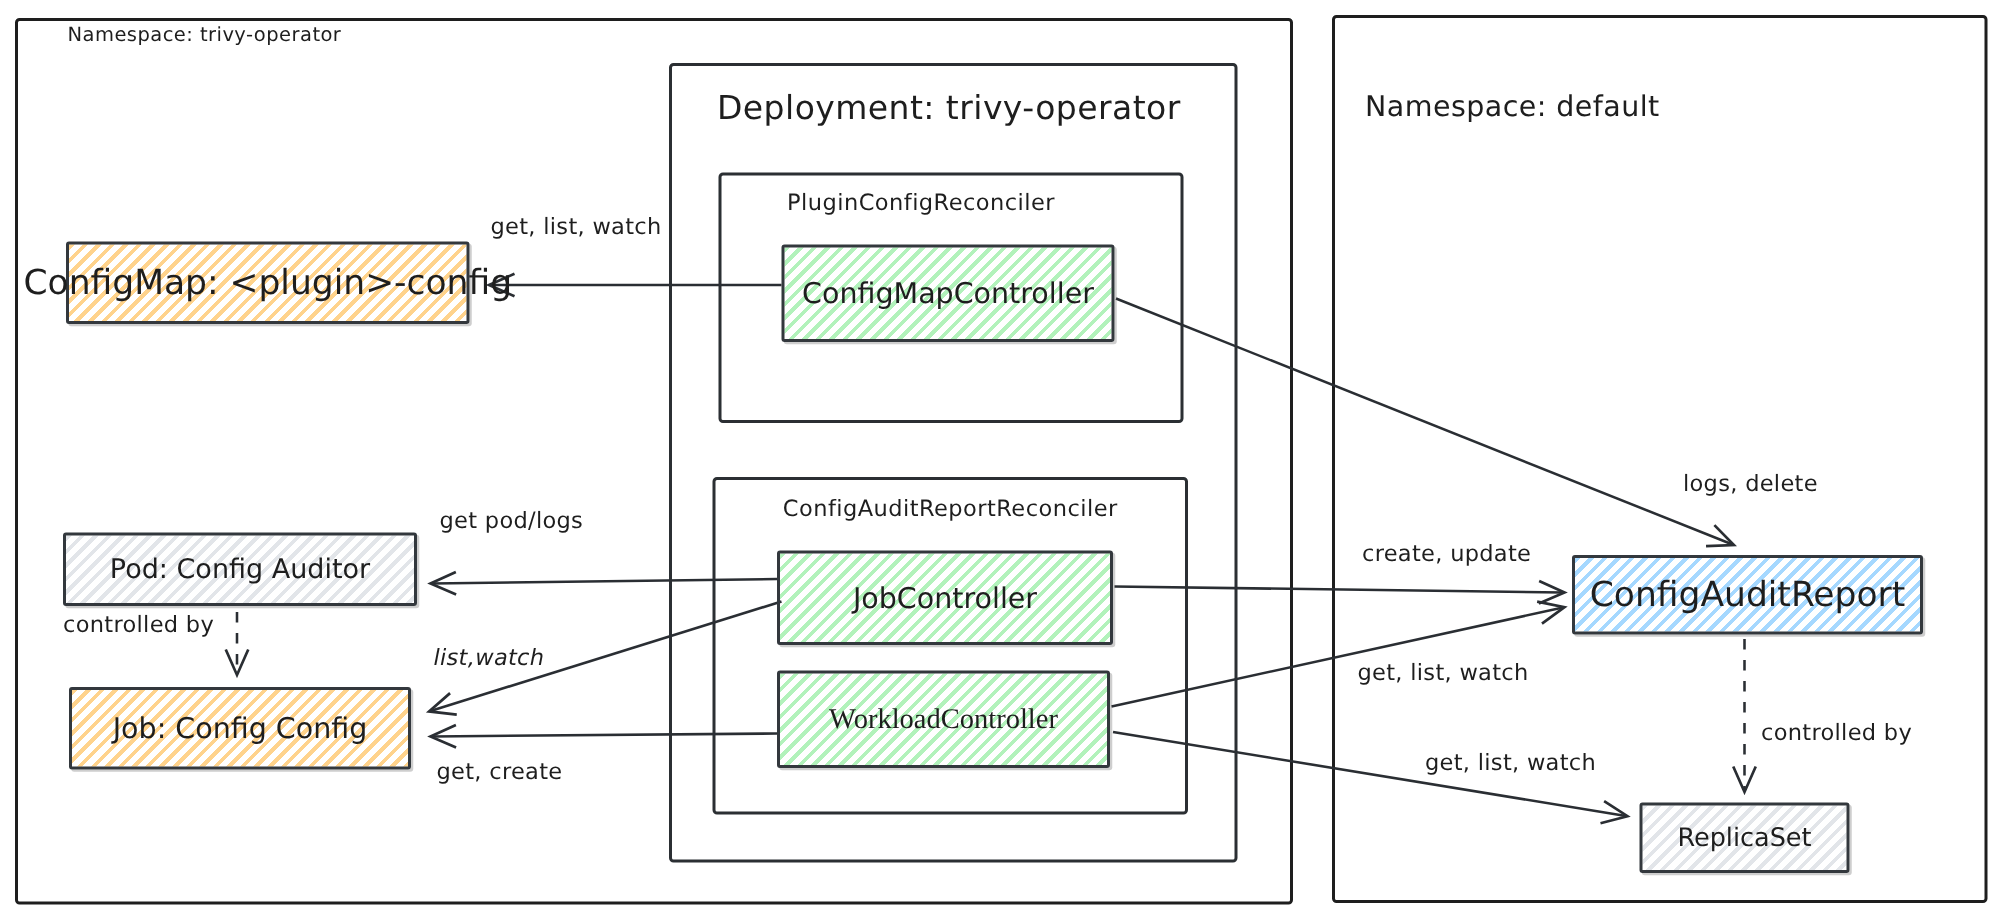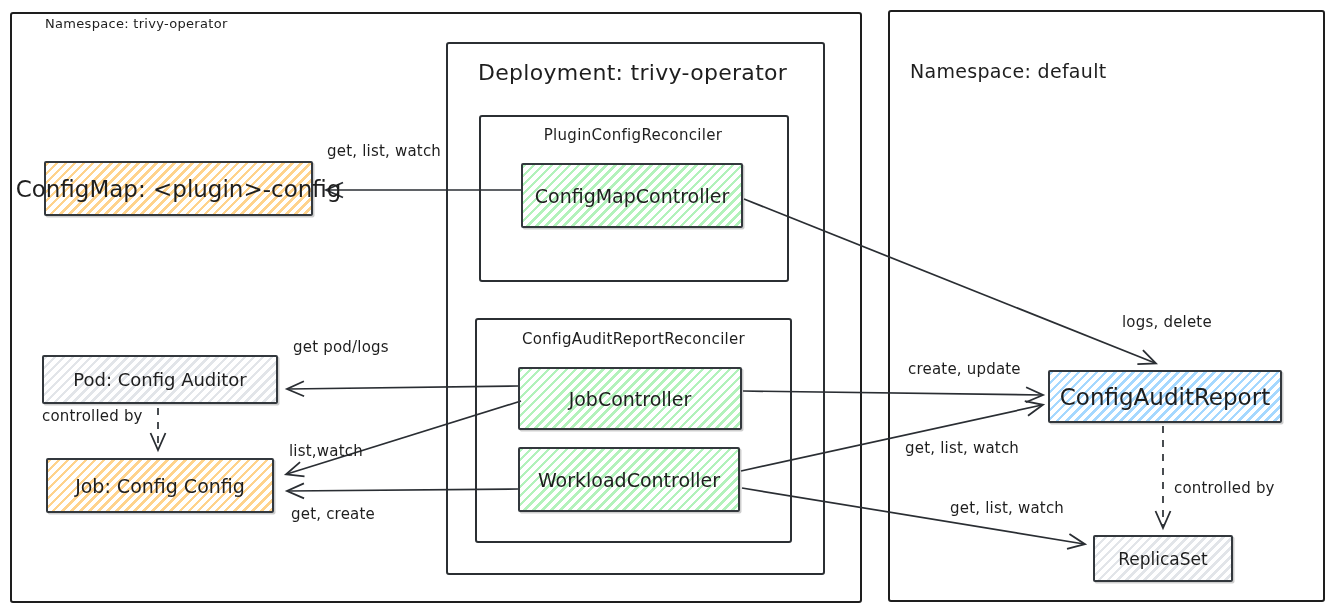--- a/index.html
+++ b/index.html
@@ -29,21 +29,21 @@
 <div class="canvas">
 
   <div class="container-box" style="left:10px; top:12px; width:852px; height:591px;"></div>
   <div class="container-box inner-box" style="left:446px; top:42px; width:379px; height:533px;"></div>
   <div class="container-box inner-box" style="left:479px; top:115px; width:310px; height:167px;"></div>
   <div class="container-box inner-box" style="left:475px; top:318px; width:317px; height:225px;"></div>
   <div class="container-box" style="left:888px; top:10px; width:437px; height:592px;"></div>
 
   <div class="ctitle" style="left:45px; top:16px; font-size:13px;">Namespace: trivy-operator</div>
   <div class="ctitle" style="left:478px; top:60px; font-size:22px;">Deployment: trivy-operator</div>
-  <div class="ctitle ctitle-center" style="left:478px; top:126px; width:310px; font-size:15px;">PluginConfigReconciler</div>
+  <div class="ctitle ctitle-center" style="left:459px; top:126px; width:310px; font-size:15px;">PluginConfigReconciler</div>
   <div class="ctitle ctitle-center" style="left:475px; top:330px; width:317px; font-size:15px;">ConfigAuditReportReconciler</div>
   <div class="ctitle" style="left:910px; top:28px; font-size:19px;margin-top:32px;">Namespace: default</div>
 
   <svg class="edges" width="1332" height="615" viewBox="0 0 1332 615">
     <defs>
       <marker id="arr" viewBox="0 0 22 22" markerWidth="22" markerHeight="22" refX="18" refY="11" orient="auto-start-reverse" markerUnits="userSpaceOnUse">
         <path d="M2,3.5 L19,11 L2,18.5" fill="none" stroke="#2a2e33" stroke-width="1.8"></path>
       </marker>
     </defs>
     <g stroke="#2a2e33" stroke-width="1.7" fill="none">
@@ -56,30 +56,30 @@
       <line x1="741" y1="471" x2="1042" y2="405" marker-end="url(#arr)"></line>
       <line x1="742" y1="488" x2="1084" y2="544" marker-end="url(#arr)"></line>
       <line x1="158" y1="408" x2="158" y2="449" stroke-dasharray="7 7" marker-end="url(#arr)"></line>
       <line x1="1163" y1="426" x2="1163" y2="527" stroke-dasharray="7 7" marker-end="url(#arr)"></line>
     </g>
   </svg>
 
   <div class="elabel" style="left:327px; top:142px;">get, list, watch</div>
   <div class="elabel" style="left:1122px; top:313px;">logs, delete</div>
   <div class="elabel" style="left:293px; top:338px;">get pod/logs</div>
-  <div class="elabel" style="left:289px; top:442px;">list,watch</div>
+  <div class="elabel" style="left:289px; top:429px;font-style:italic;">list,watch</div>
   <div class="elabel" style="left:291px; top:505px;">get, create</div>
   <div class="elabel" style="left:908px; top:360px;">create, update</div>
   <div class="elabel" style="left:905px; top:439px;">get, list, watch</div>
   <div class="elabel" style="left:950px; top:499px;">get, list, watch</div>
   <div class="elabel" style="left:42px; top:407px;">controlled by</div>
   <div class="elabel" style="left:1174px; top:479px;">controlled by</div>
 
   <div class="node" style="left: 44px; top: 161px; width: 269px; height: 55px; font-size: 23px; background: repeating-linear-gradient(135deg, rgb(255, 211, 140) 0px, rgb(255, 211, 140) 2.6px, rgba(255, 255, 255, 0) 2.6px, rgba(255, 255, 255, 0) 6.4px);">ConfigMap: &lt;plugin&gt;-config</div>
   <div class="node" style="left: 42px; top: 355px; width: 236px; height: 49px; font-size: 18px; background: repeating-linear-gradient(135deg, rgb(226, 229, 233) 0px, rgb(226, 229, 233) 2.6px, rgba(255, 255, 255, 0) 2.6px, rgba(255, 255, 255, 0) 6.4px);">Pod: Config Auditor</div>
   <div class="node" style="left: 46px; top: 458px; width: 228px; height: 55px; font-size: 19px; background: repeating-linear-gradient(135deg, rgb(255, 211, 140) 0px, rgb(255, 211, 140) 2.6px, rgba(255, 255, 255, 0) 2.6px, rgba(255, 255, 255, 0) 6.4px);">Job: Config Config</div>
   <div class="node" style="left: 521px; top: 163px; width: 222px; height: 65px; font-size: 19px; background: repeating-linear-gradient(135deg, rgb(178, 242, 187) 0px, rgb(178, 242, 187) 2.6px, rgba(255, 255, 255, 0) 2.6px, rgba(255, 255, 255, 0) 6.4px);">ConfigMapController</div>
   <div class="node" style="left: 518px; top: 367px; width: 224px; height: 63px; font-size: 19px; background: repeating-linear-gradient(135deg, rgb(178, 242, 187) 0px, rgb(178, 242, 187) 2.6px, rgba(255, 255, 255, 0) 2.6px, rgba(255, 255, 255, 0) 6.4px);">JobController</div>
-  <div class="node" style="left: 518px; top: 447px; width: 222px; height: 65px; font-size: 19px; background: repeating-linear-gradient(135deg, rgb(178, 242, 187) 0px, rgb(178, 242, 187) 2.6px, rgba(255, 255, 255, 0) 2.6px, rgba(255, 255, 255, 0) 6.4px);">WorkloadController</div>
+  <div class="node" style="left: 518px; top: 447px; width: 222px; height: 65px; font-size: 19px; background: repeating-linear-gradient(135deg, rgb(178, 242, 187) 0px, rgb(178, 242, 187) 2.6px, rgba(255, 255, 255, 0) 2.6px, rgba(255, 255, 255, 0) 6.4px); font-family: Liberation Serif, serif;">WorkloadController</div>
   <div class="node" style="left: 1048px; top: 370px; width: 234px; height: 53px; font-size: 23px; background: repeating-linear-gradient(135deg, rgb(165, 216, 255) 0px, rgb(165, 216, 255) 2.6px, rgba(255, 255, 255, 0) 2.6px, rgba(255, 255, 255, 0) 6.4px);">ConfigAuditReport</div>
   <div class="node" style="left: 1093px; top: 535px; width: 140px; height: 47px; font-size: 17px; background: repeating-linear-gradient(135deg, rgb(226, 229, 233) 0px, rgb(226, 229, 233) 2.6px, rgba(255, 255, 255, 0) 2.6px, rgba(255, 255, 255, 0) 6.4px);">ReplicaSet</div>
 
 </div>
 
 </body></html>

